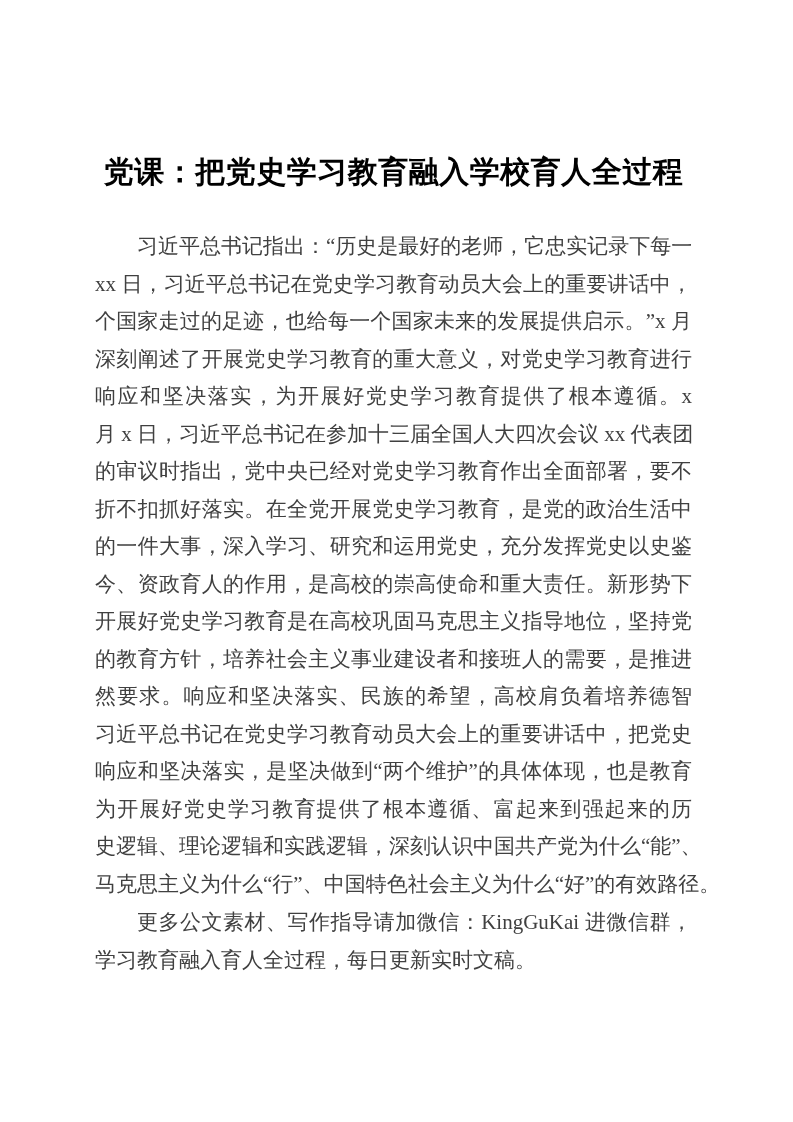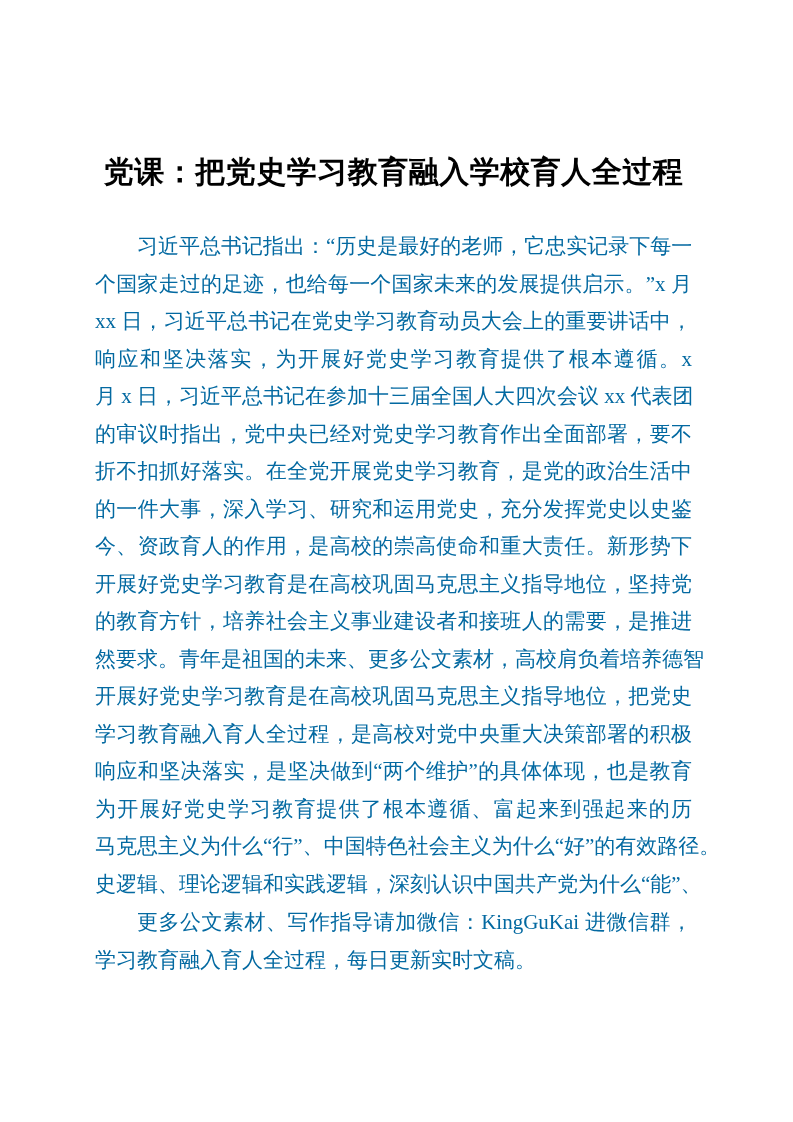--- a/index.html
+++ b/index.html
@@ -34,54 +34,54 @@
     margin: 0;
   }
   .paragraph + .paragraph {
     margin-top: 1px;
   }
   .line {
     font-size: 21px;
     line-height: 37.5px;
     height: 37.5px;
     white-space: nowrap;
-    color: #0369a1;
+    color: #404040;
   }
   .line.jst {
     text-align: justify;
     text-align-last: justify;
   }
   .line.first {
     text-indent: 2em;
   }
 </style>
 </head>
 <body>
 
 <div class="page">
   <h1 class="doc-title">党课：把党史学习教育融入学校育人全过程</h1>
   <div class="doc-body">
       <div class="paragraph">
         <div class="line first jst">习近平总书记指出：“历史是最好的老师，它忠实记录下每一</div>
+        <div class="line jst">xx 日，习近平总书记在党史学习教育动员大会上的重要讲话中，</div>
         <div class="line jst">个国家走过的足迹，也给每一个国家未来的发展提供启示。”x 月</div>
-        <div class="line jst">xx 日，习近平总书记在党史学习教育动员大会上的重要讲话中，</div>
+        <div class="line jst">深刻阐述了开展党史学习教育的重大意义，对党史学习教育进行</div>
         <div class="line jst">响应和坚决落实，为开展好党史学习教育提供了根本遵循。x</div>
         <div class="line jst">月 x 日，习近平总书记在参加十三届全国人大四次会议 xx 代表团</div>
         <div class="line jst">的审议时指出，党中央已经对党史学习教育作出全面部署，要不</div>
         <div class="line jst">折不扣抓好落实。在全党开展党史学习教育，是党的政治生活中</div>
         <div class="line jst">的一件大事，深入学习、研究和运用党史，充分发挥党史以史鉴</div>
         <div class="line jst">今、资政育人的作用，是高校的崇高使命和重大责任。新形势下</div>
         <div class="line jst">开展好党史学习教育是在高校巩固马克思主义指导地位，坚持党</div>
         <div class="line jst">的教育方针，培养社会主义事业建设者和接班人的需要，是推进</div>
-        <div class="line jst">然要求。青年是祖国的未来、更多公文素材，高校肩负着培养德智</div>
-        <div class="line jst">开展好党史学习教育是在高校巩固马克思主义指导地位，把党史</div>
-        <div class="line jst">学习教育融入育人全过程，是高校对党中央重大决策部署的积极</div>
+        <div class="line jst">然要求。响应和坚决落实、民族的希望，高校肩负着培养德智</div>
+        <div class="line jst">习近平总书记在党史学习教育动员大会上的重要讲话中，把党史</div>
         <div class="line jst">响应和坚决落实，是坚决做到“两个维护”的具体体现，也是教育</div>
         <div class="line jst">为开展好党史学习教育提供了根本遵循、富起来到强起来的历</div>
+        <div class="line jst">史逻辑、理论逻辑和实践逻辑，深刻认识中国共产党为什么“能”、</div>
         <div class="line">马克思主义为什么“行”、中国特色社会主义为什么“好”的有效路径。</div>
-        <div class="line jst">史逻辑、理论逻辑和实践逻辑，深刻认识中国共产党为什么“能”、</div>
       </div>
       <div class="paragraph">
         <div class="line first jst">更多公文素材、写作指导请加微信：KingGuKai 进微信群，</div>
         <div class="line">学习教育融入育人全过程，每日更新实时文稿。</div>
       </div>
     </div>
 </div>
 
 </body></html>

